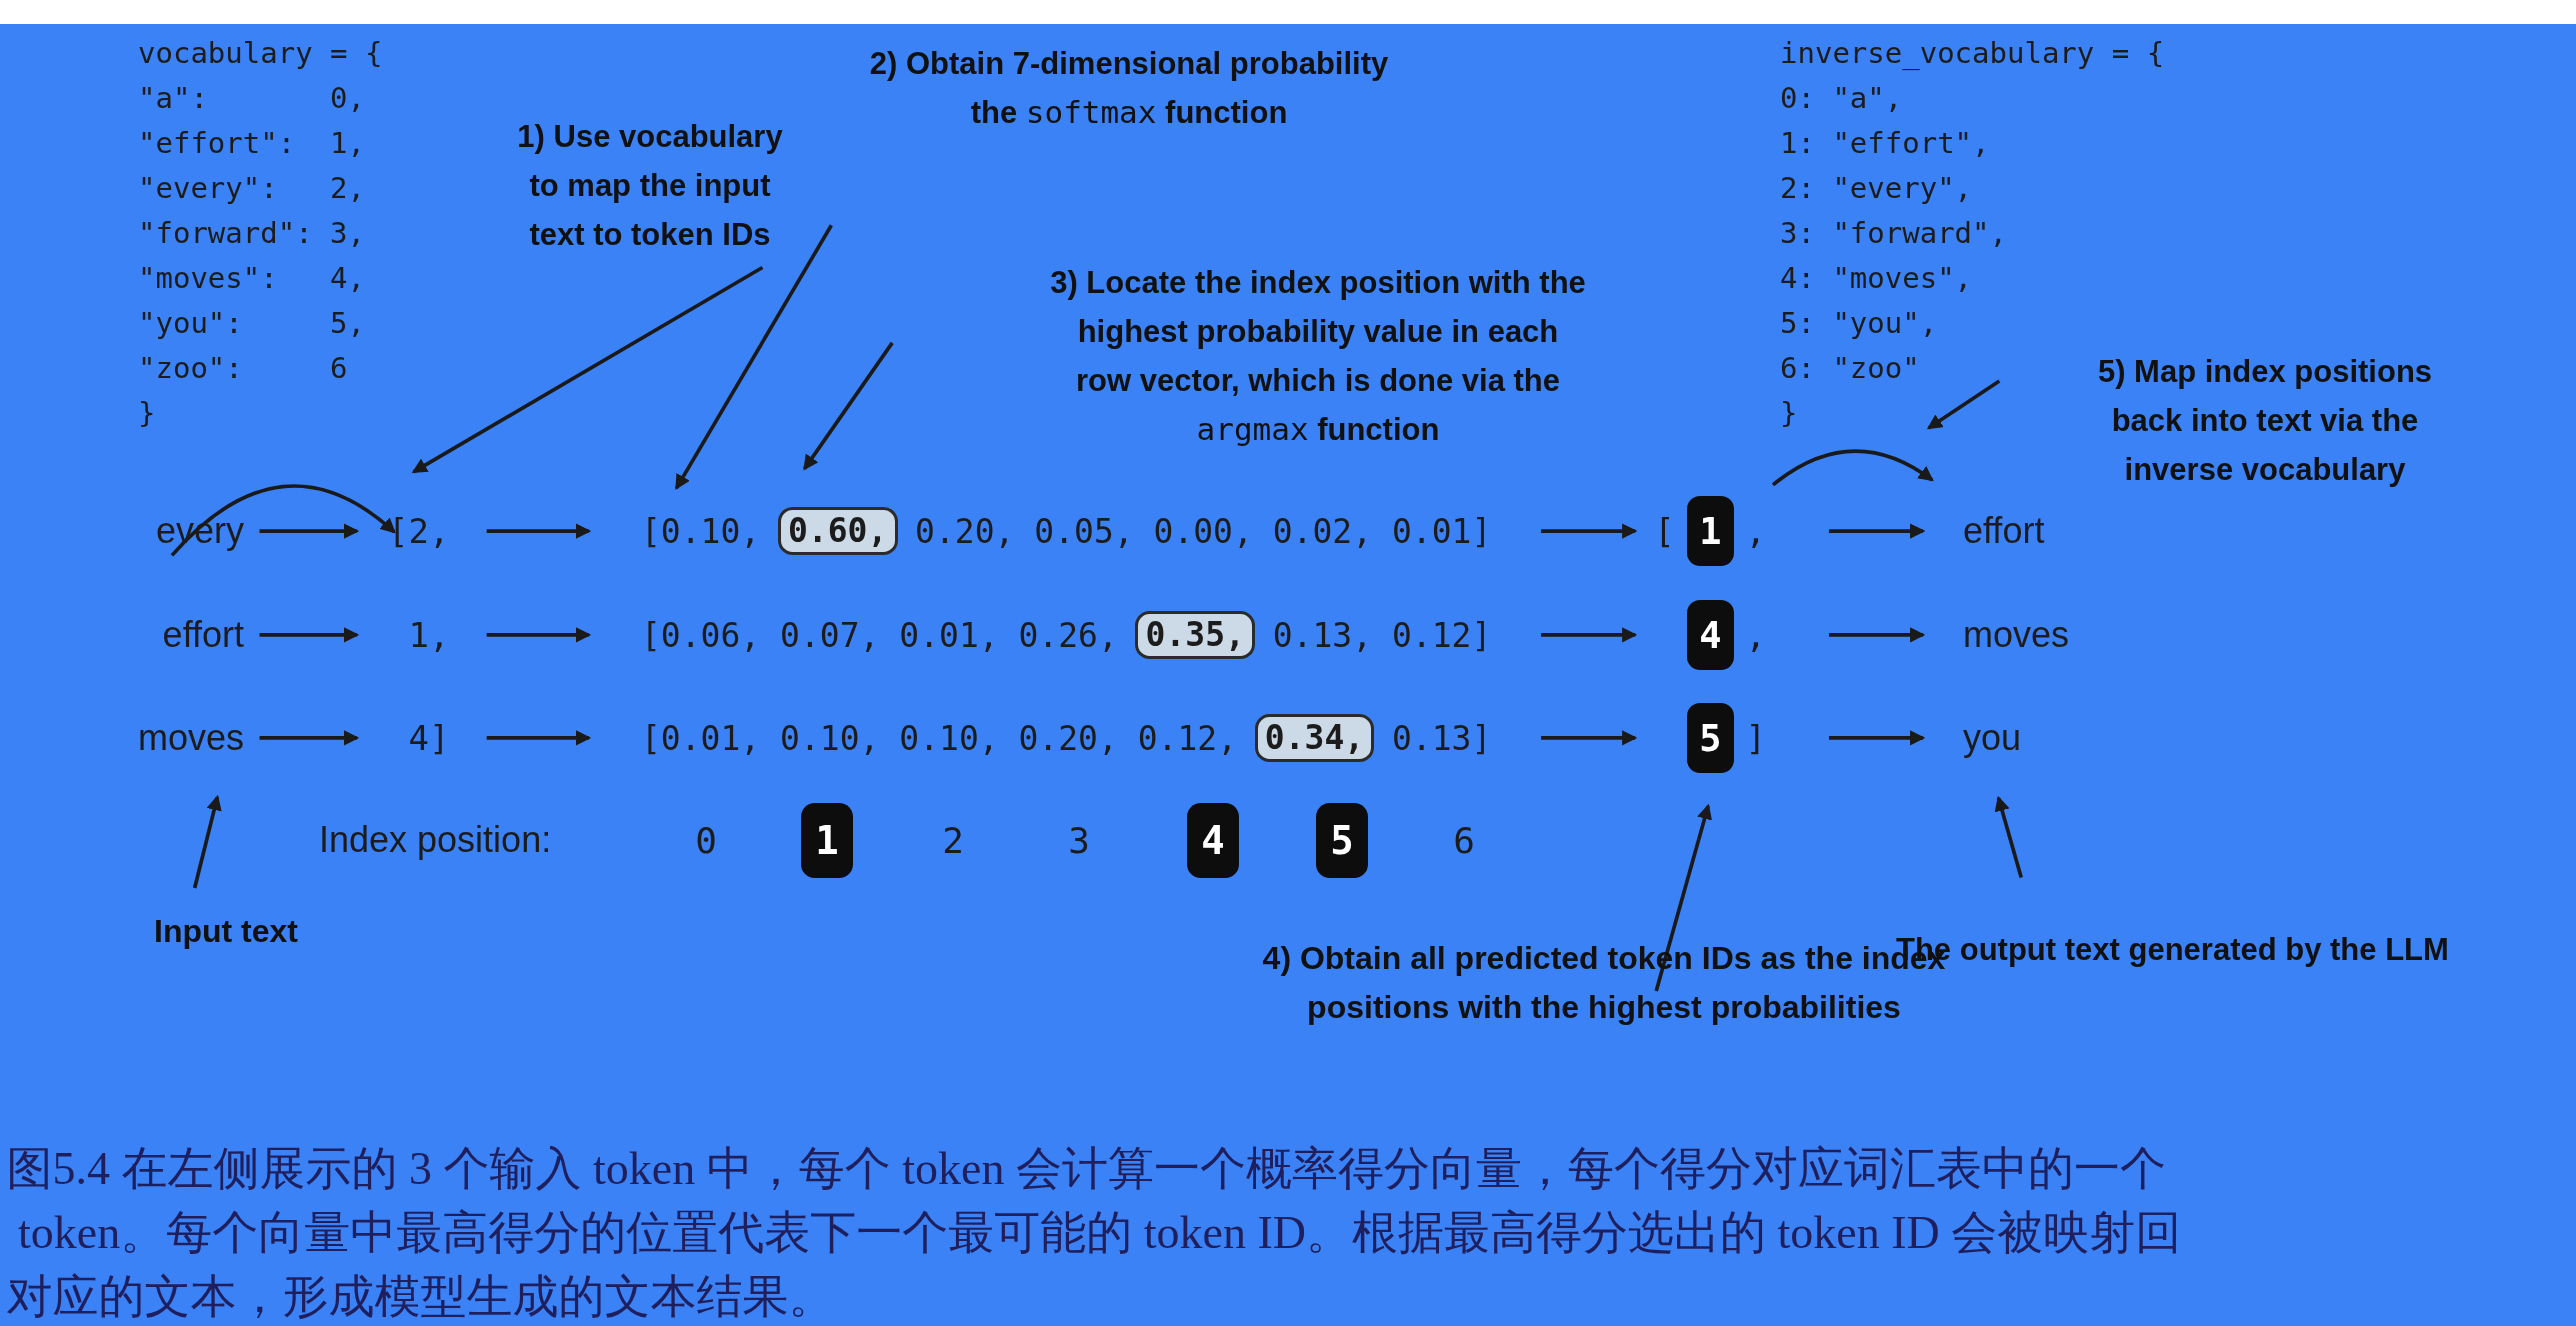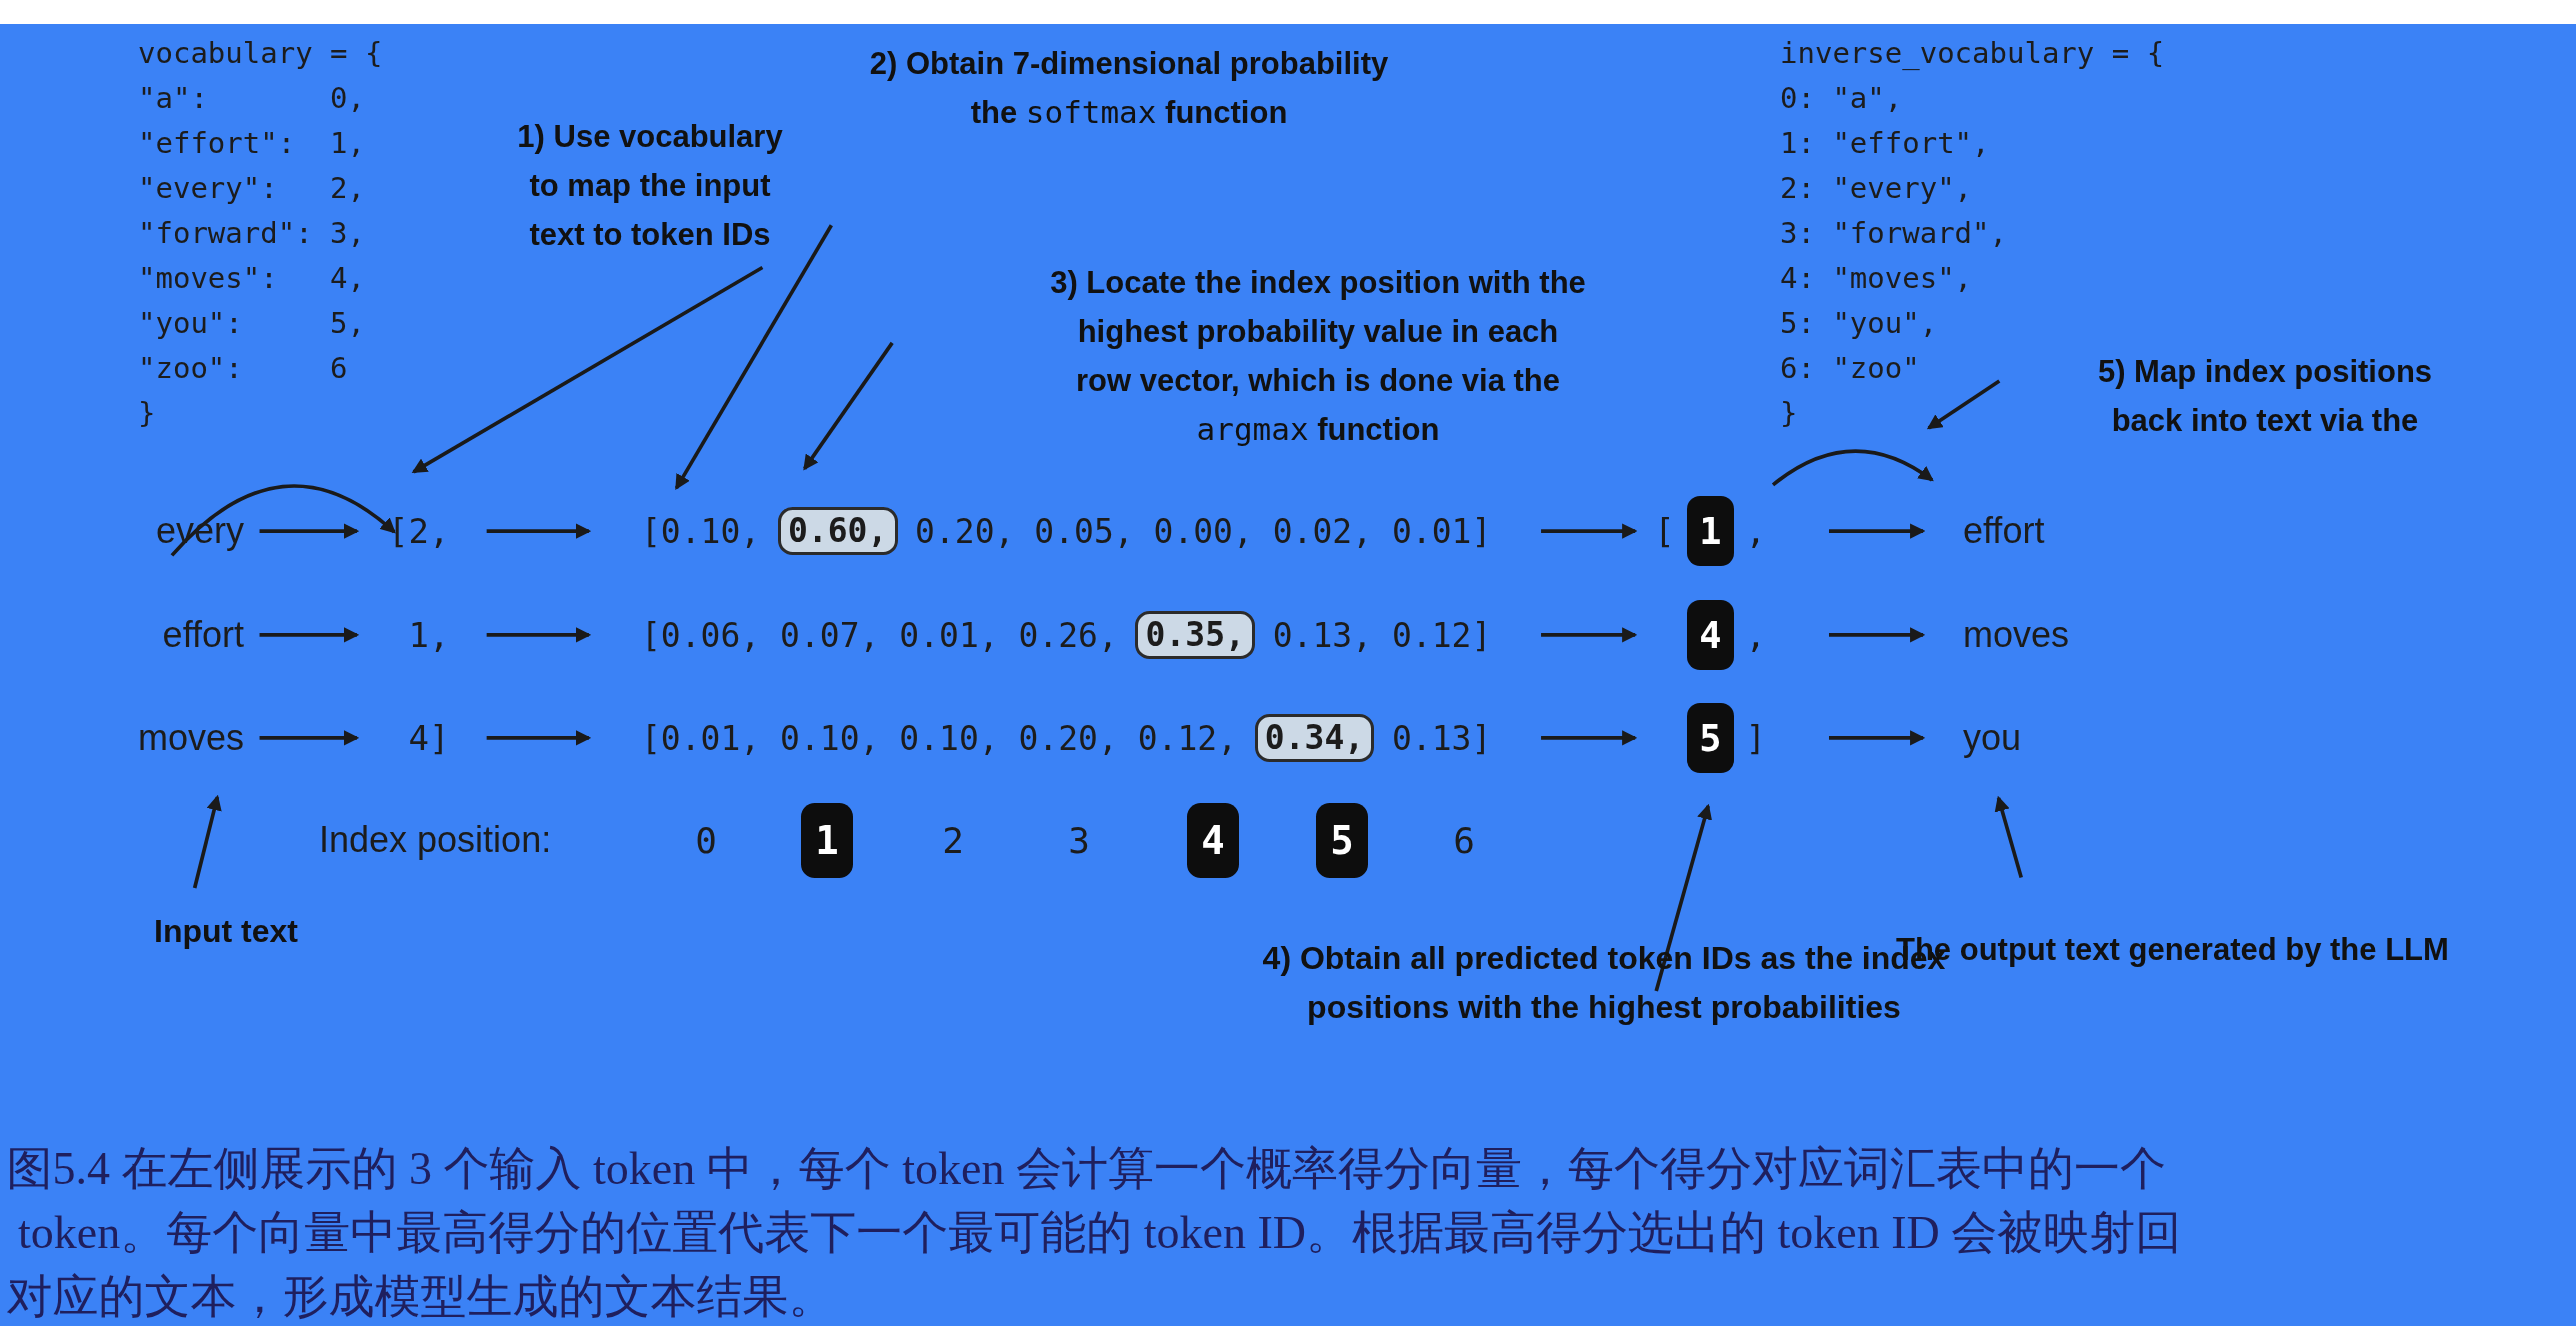--- a/index.html
+++ b/index.html
@@ -112,20 +112,21 @@
   <div class="ann" style="left:1318px;top:234px;">
     <div>3) Locate the index position with the</div>
     <div>highest probability value in each</div>
     <div>row vector, which is done via the</div>
     <div><span class="mono">argmax</span><span> function</span></div>
   </div>
 
   <div class="ann" style="left:2265px;top:323px;">
     <div>5) Map index positions</div>
     <div>back into text via the</div>
+    <div>inverse vocabulary</div>
   </div>
 
   <div class="ann" style="left:1604px;top:910px;font-size:32px;">
     <div>4) Obtain all predicted token IDs as the index</div>
     <div>positions with the highest probabilities</div>
   </div>
 
   <div class="lbl" style="left:154px;top:889px;">Input text</div>
   <div class="lbl" style="left:1896px;top:908px;font-size:31px;">The output text generated by the LLM</div>
 

